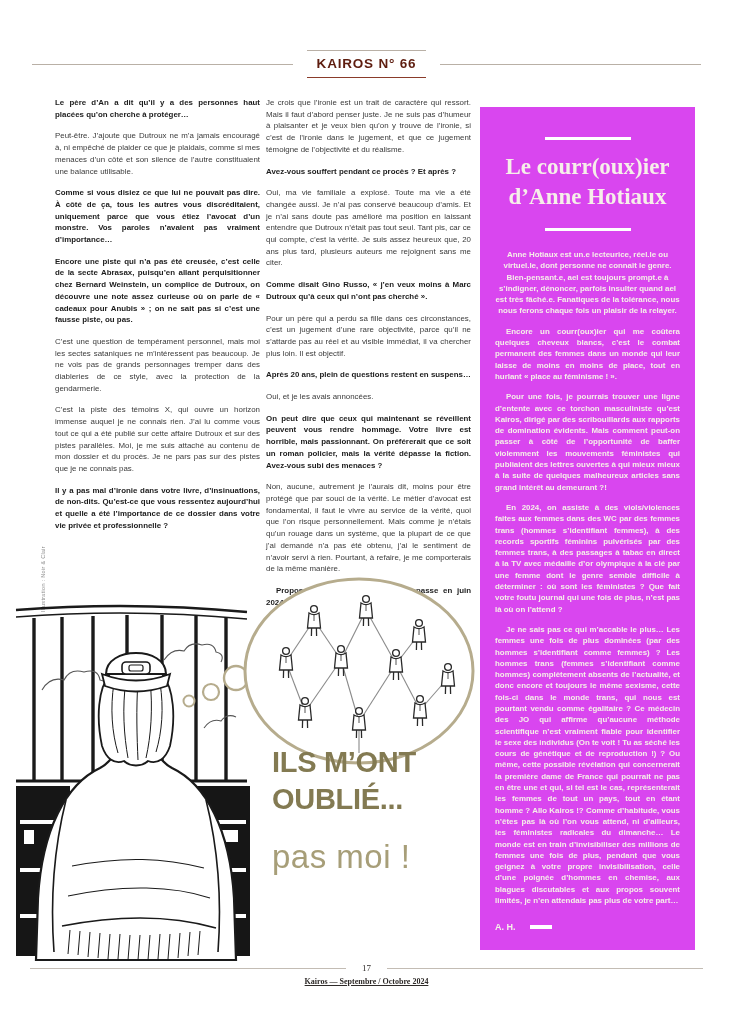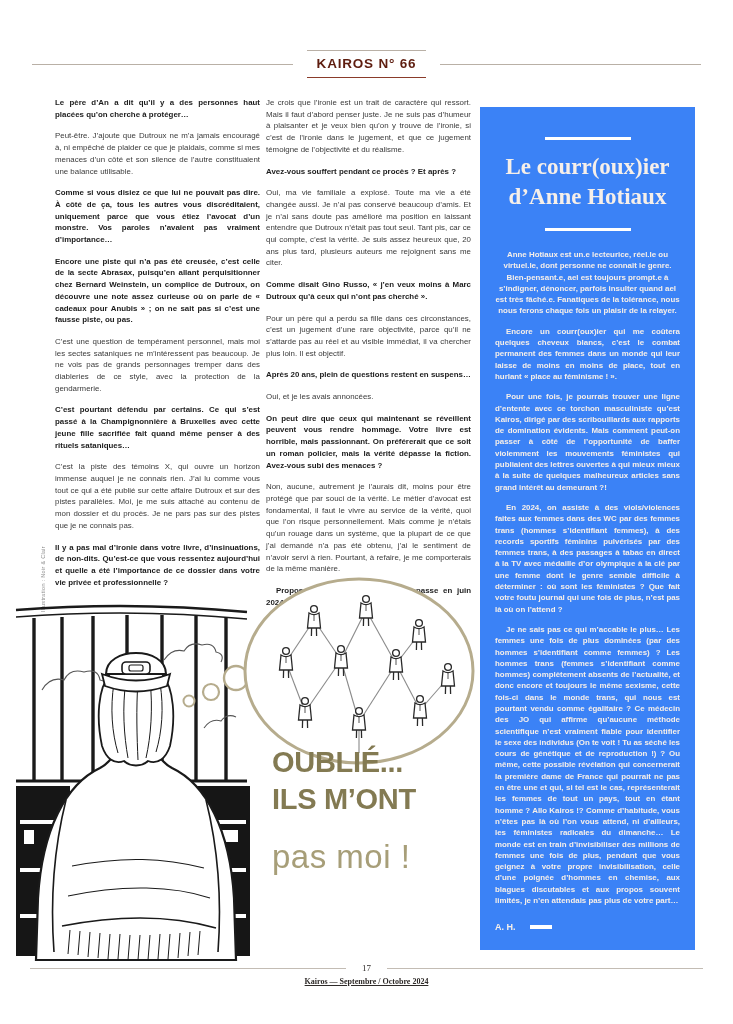--- a/index.html
+++ b/index.html
@@ -16,21 +16,21 @@
   
   .col{position:absolute;top:97px;width:205px;font-size:7.9px;line-height:11.7px;
        text-align:justify;color:#3a3a3a;}
   #col1{left:55px;} #col2{left:266px;}
   .col p{margin:0 0 10px;}
   .col p.q{font-weight:bold;color:#1c1c1c;}
   .col p.credit{font-weight:bold;color:#1c1c1c;text-indent:10px;}
 
   
   .sidebar{position:absolute;left:480px;top:107px;width:215px;height:843px;
-           background:#3b82f6;color:#f6efe9;overflow:hidden;}
+           background:#d946ef;color:#f6efe9;overflow:hidden;}
   .sb-rule{width:86px;height:3px;background:#ffffff;margin:30px auto 12px;}
   .sb-rule.bottom{margin:16px auto 0;}
   .sb-title{font-family:"Liberation Serif","DejaVu Serif",serif;font-weight:bold;
             font-size:23px;line-height:30px;text-align:center;margin:0 10px;}
   .sb-intro{font-weight:bold;text-align:center;font-size:7.9px;line-height:11.3px;margin:18px 15px 0;}
   .sb-body p{text-align:justify;text-indent:11px;font-size:7.9px;line-height:11.3px;
              margin:9px 15px 0;font-weight:600;}
   .sb-sig{margin:16px 15px 0;font-weight:bold;font-size:9px;display:flex;align-items:center;gap:14px;}
   .sig-bar{width:22px;height:4px;background:#ffffff;display:inline-block;}
 
@@ -64,21 +64,20 @@
     </div>
     <div class="masthead-rule"></div>
   </div>
 
   <div class="col" id="col1">
       <p class="q">Le père d’An a dit qu’il y a des personnes haut placées qu’on cherche à protéger…</p>
       <p class="a">Peut-être. J’ajoute que Dutroux ne m’a jamais encouragé à, ni empêché de plaider ce que je plaidais, comme si mes menaces d’un côté et son silence de l’autre constituaient une balance utilisable.</p>
       <p class="q">Comme si vous disiez ce que lui ne pouvait pas dire. À côté de ça, tous les autres vous discréditaient, uniquement parce que vous étiez l’avocat d’un monstre. Vos paroles n’avaient pas vraiment d’importance…</p>
       <p class="q">Encore une piste qui n’a pas été creusée, c’est celle de la secte Abrasax, puisqu’en allant perquisitionner chez Bernard Weinstein, un complice de Dutroux, on découvre une note assez curieuse où on parle de « cadeaux pour Anubis » ; on ne sait pas si c’est une fausse piste, ou pas.</p>
       <p class="a">C’est une question de tempérament personnel, mais moi les sectes sataniques ne m’intéressent pas beaucoup. Je ne vois pas de grands personnages tremper dans des diableries de ce style, avec la protection de la gendarmerie.</p>
-      <p class="q">C’est pourtant défendu par certains. Ce qui s’est passé à la Champignonnière à Bruxelles avec cette jeune fille sacrifiée fait quand même penser à des rituels sataniques…</p>
       <p class="a">C’est la piste des témoins X, qui ouvre un horizon immense auquel je ne connais rien. J’ai lu comme vous tout ce qui a été publié sur cette affaire Dutroux et sur des pistes parallèles. Moi, je me suis attaché au contenu de mon dossier et du procès. Je ne pars pas sur des pistes que je ne connais pas.</p>
       <p class="q">Il y a pas mal d’ironie dans votre livre, d’insinuations, de non-dits. Qu’est-ce que vous ressentez aujourd’hui et quelle a été l’importance de ce dossier dans votre vie privée et professionnelle ?</p>
     </div>
   <div class="col" id="col2">
       <p class="a">Je crois que l’ironie est un trait de caractère qui ressort. Mais il faut d’abord penser juste. Je ne suis pas d’humeur à plaisanter et je veux bien qu’on y trouve de l’ironie, si c’est de l’ironie dans le jugement, et que ce jugement témoigne de l’objectivité et du réalisme.</p>
       <p class="q">Avez-vous souffert pendant ce procès ? Et après ?</p>
       <p class="a">Oui, ma vie familiale a explosé. Toute ma vie a été changée aussi. Je n’ai pas conservé beaucoup d’amis. Et je n’ai sans doute pas amélioré ma position en laissant entendre que Dutroux n’était pas tout seul. Tant pis, car ce qui compte, c’est la vérité. Je suis assez heureux que, 20 ans plus tard, plusieurs auteurs me rejoignent sans me citer.</p>
       <p class="q">Comme disait Gino Russo, « j’en veux moins à Marc Dutroux qu’à ceux qui n’ont pas cherché ».</p>
       <p class="a">Pour un père qui a perdu sa fille dans ces circonstances, c’est un jugement d’une rare objectivité, parce qu’il ne s’attarde pas au réel et au visible immédiat, il va chercher plus loin. Il est objectif.</p>
       <p class="q">Après 20 ans, plein de questions restent en suspens…</p>
@@ -197,22 +196,22 @@
         <use href="#suitman" x="382" y="102"></use>
         <use href="#suitman" x="434" y="116"></use>
         <use href="#suitman" x="291" y="150"></use>
         <use href="#suitman" x="345" y="160"></use>
         <use href="#suitman" x="406" y="148"></use>
       </g>
     </g>
   </svg>
 
   <div class="headline">
+    <div class="hl-bold">ILS M’ONT</div>
     <div class="hl-bold">OUBLIÉ...</div>
-    <div class="hl-bold">ILS M’ONT</div>
     <div class="hl-light">pas moi !</div>
   </div>
 
   <div class="footer-row">
     <div class="footer-rule"></div>
     <div class="footer-page">17</div>
     <div class="footer-rule"></div>
   </div>
   <div class="footer-edition">Kairos — Septembre / Octobre 2024</div>
 

